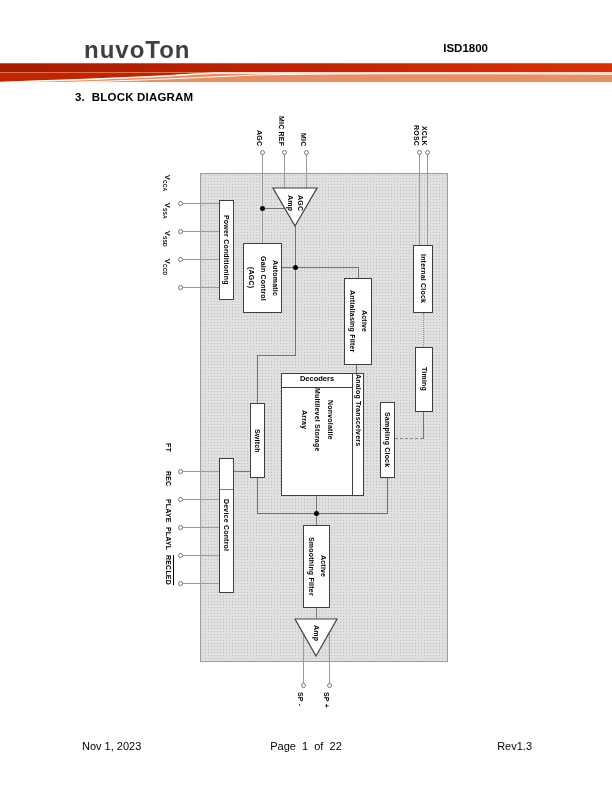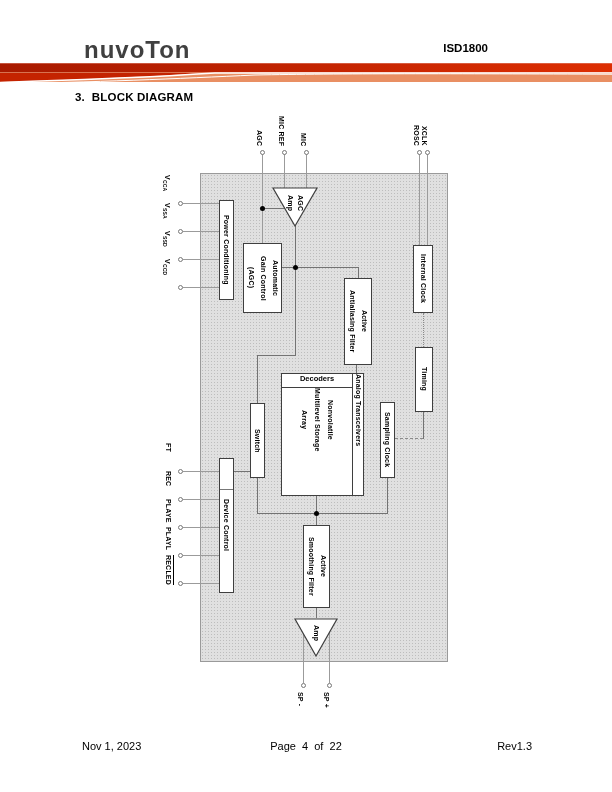--- a/index.html
+++ b/index.html
@@ -238,17 +238,17 @@
 
   <div class="plab col jstart" style="left:295px;top:692px;width:16px;height:34px;">
     <div class="vtext">SP -</div>
   </div>
   <div class="plab col jstart" style="left:321px;top:692px;width:16px;height:34px;">
     <div class="vtext">SP +</div>
   </div>
 
   <div class="footer">
     <span class="f-date">Nov 1, 2023</span>
-    <span class="f-page">Page  4  of  22</span>
+    <span class="f-page">Page  1  of  22</span>
     <span class="f-rev">Rev1.3</span>
   </div>
 
 </div>
 
 </body></html>

